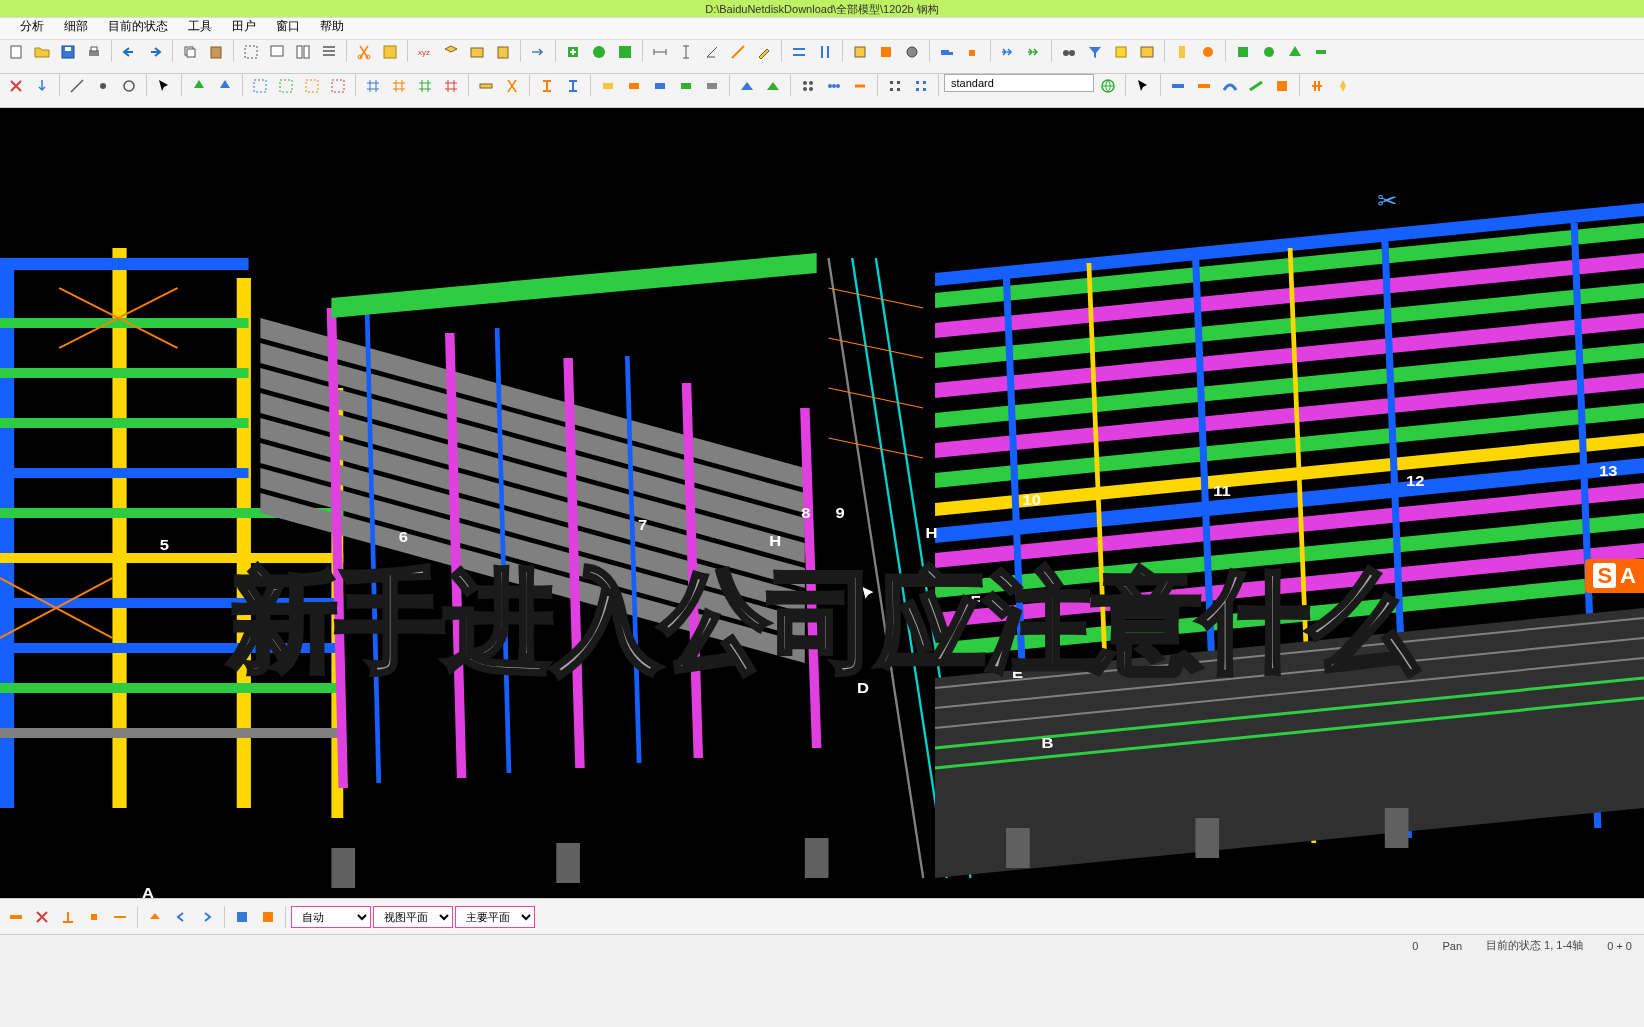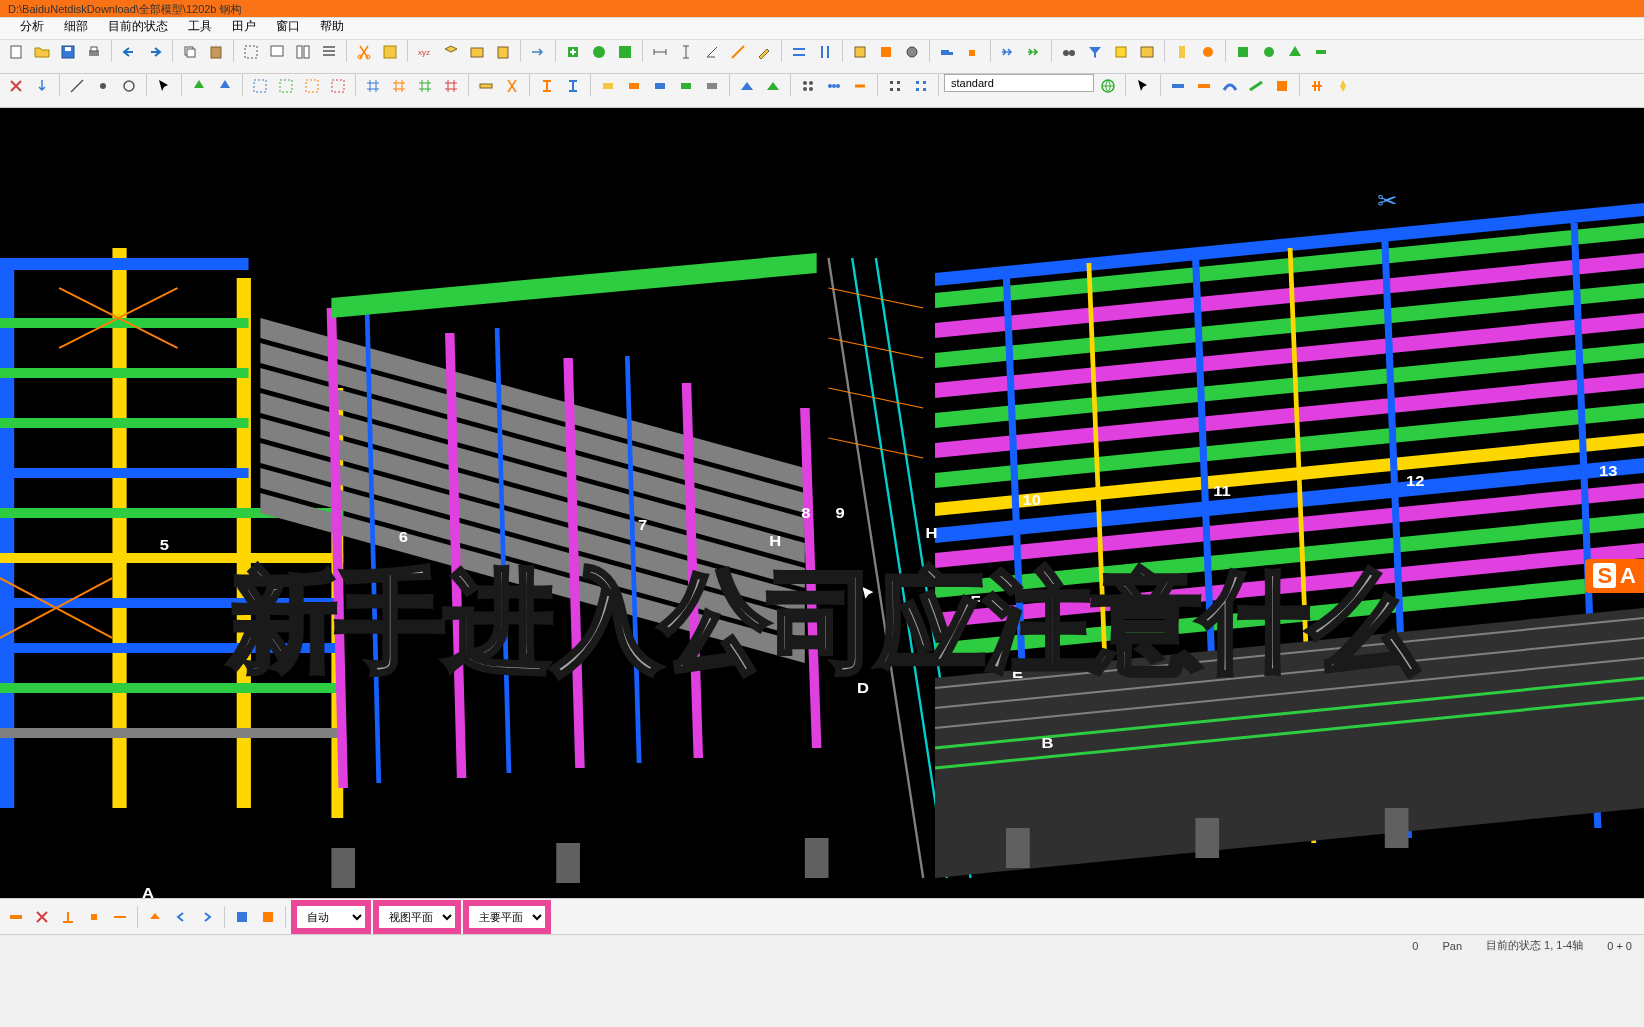--- a/index.html
+++ b/index.html
@@ -1,24 +1,24 @@
 <!DOCTYPE html>
 <html><head>
 <meta charset="utf-8">
 <style>
 * { margin: 0; padding: 0; box-sizing: border-box; }
 body { font-family: "Microsoft YaHei", Arial, sans-serif; font-size: 12px; background: #f0f0f0; overflow: hidden; width: 1644px; height: 1027px; }
-.titlebar { height: 18px; background: #f97316; padding: 2px 8px; font-size: 11px; color: #333; border-bottom: 1px solid #ddd; overflow: hidden; }
+.titlebar { height: 18px; background: #bef264; padding: 2px 8px; font-size: 11px; color: #333; border-bottom: 1px solid #ddd; overflow: hidden; text-align: center; }
 .menubar { height: 22px; background: #f8f8f8; padding: 2px 16px; display: flex; gap: 12px; font-size: 12px; border-bottom: 1px solid #ddd; align-items: flex-end; }
 .menubar span { cursor: pointer; padding: 2px 4px; }
 .toolbar-row { height: 34px; background: #f4f4f4; border-bottom: 1px solid #ccc; display: flex; align-items: flex-start; padding: 0 4px; gap: 2px; }
 .tb-btn { width: 24px; height: 24px; display: inline-flex; align-items: center; justify-content: center; border: 1px solid transparent; cursor: pointer; border-radius: 2px; }
 .tb-sep { width: 1px; height: 22px; background: #ccc; margin: 0 3px; }
 .tb-input { height: 18px; width: 150px; border: 1px solid #aaa; padding: 0 6px; font-size: 11px; background: #fff; }
-.tb-dropdown { height: 34px; border: 6px solid #ec4899; padding: 0 6px; font-size: 11px; background: #fff; min-width: 80px; }
+.tb-dropdown { height: 22px; border: 1px solid #ec4899; padding: 0 6px; font-size: 11px; background: #fff; min-width: 80px; }
 .viewport { position: relative; height: 790px; background: #000; overflow: hidden; }
 .viewport svg { width: 100%; height: 100%; }
 .grid-label { fill: #fff; font-size: 14px; font-weight: bold; font-family: Arial; }
 .overlay-text { position: absolute; top: 65%; left: 50%; transform: translate(-50%, -50%); font-size: 110px; font-weight: 900; color: #a3a3a3; -webkit-text-stroke: 4px #1a1a1a; white-space: nowrap; letter-spacing: -2px; pointer-events: none; }
 .side-badge { position: absolute; right: 0; top: 52%; background: #ff6600; color: #fff; padding: 4px 8px; font-size: 22px; font-weight: bold; border-radius: 4px 0 0 4px; margin-top: 40px; }
 .bottombar { height: 36px; background: #f4f4f4; border-top: 1px solid #ccc; display: flex; align-items: center; padding: 0 4px; gap: 2px; }
 .statusbar { height: 22px; background: #f0f0f0; border-top: 1px solid #ccc; display: flex; align-items: center; justify-content: flex-end; padding: 0 12px; gap: 24px; font-size: 11px; color: #444; }
 .ico { width: 16px; height: 16px; display: block; }
 .scissors-icon { position: absolute; top: 10%; right: 15%; color: #4da6ff; font-size: 24px; }
 </style>

